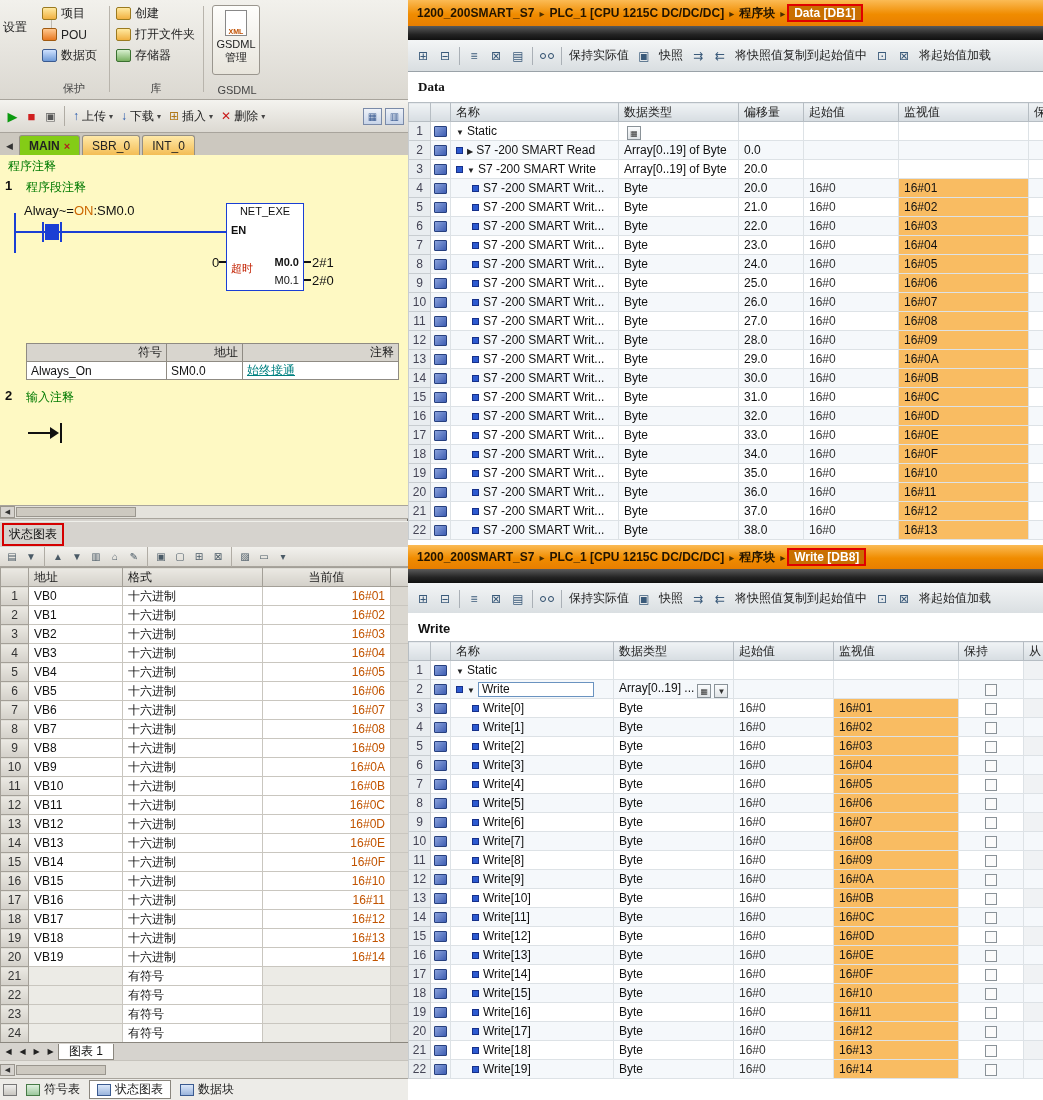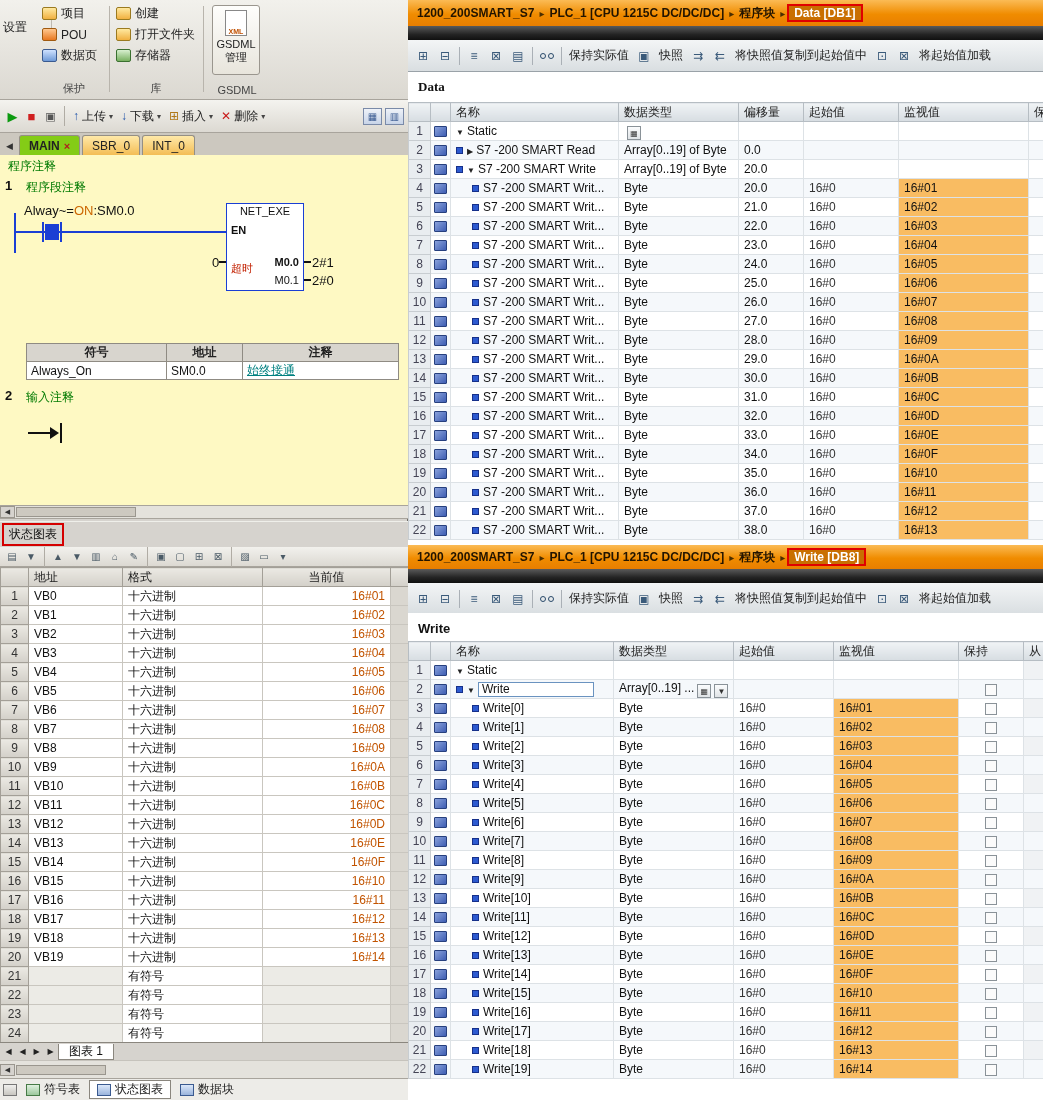--- a/index.html
+++ b/index.html
@@ -49,21 +49,21 @@
 .lbl11{font-size:13px;color:#111;white-space:nowrap;}
 .on{color:#cc6600;}
 .bluewire{background:#1a3fd4;}
 .netbox{position:absolute;left:226px;top:48px;width:78px;height:88px;border:1px solid #1a3fd4;background:#fff;}
 .nb-title{position:absolute;top:1px;left:0;width:100%;text-align:center;font-size:11px;color:#111;}
 .nb-en{position:absolute;left:4px;top:20px;font-size:11px;font-weight:bold;}
 .nb-to{position:absolute;left:4px;top:57px;font-size:11px;color:#c22000;}
 .nb-o1{position:absolute;right:4px;top:52px;font-size:11px;font-weight:bold;}
 .nb-o2{position:absolute;right:4px;top:70px;font-size:11px;}
 .symtbl{position:absolute;left:26px;top:188px;width:372px;border-collapse:collapse;table-layout:fixed;font-size:12px;}
-.symtbl th{height:17px;background:#d8d5ce;border:1px solid #8f8b83;font-weight:bold;text-align:center;padding:0 4px;color:#222;}
+.symtbl th{height:17px;background:#d8d5ce;border:1px solid #8f8b83;font-weight:normal;text-align:right;padding:0 4px;color:#222;}
 .symtbl td{height:17px;border:1px solid #8f8b83;padding:0 4px;background:#fff;}
 .teal{color:#008080;text-decoration:underline;}
 .ah{width:0;height:0;border-top:6px solid transparent;border-bottom:6px solid transparent;border-left:9px solid #111;}
 
 .ehscroll{left:0;top:505px;width:408px;height:14px;background:#e4e2dc;border-top:1px solid #a8a49c;border-bottom:1px solid #a8a49c;display:flex;align-items:center;}
 .sbtn{width:15px;height:12px;background:#d6d3ce;border:1px solid #9a968e;font-size:7px;display:flex;align-items:center;justify-content:center;color:#333;}
 .sthumb{width:120px;height:10px;background:#cdc9c0;border:1px solid #9a968e;margin-left:1px;}
 
 .sctitle{left:0;top:521px;width:408px;height:26px;background:#d6d3ce;display:flex;align-items:center;padding-left:2px;border-top:1px solid #efefea;}
 .redbox{border:2px solid #d40000;padding:1px 5px;font-size:12px;color:#111;}

